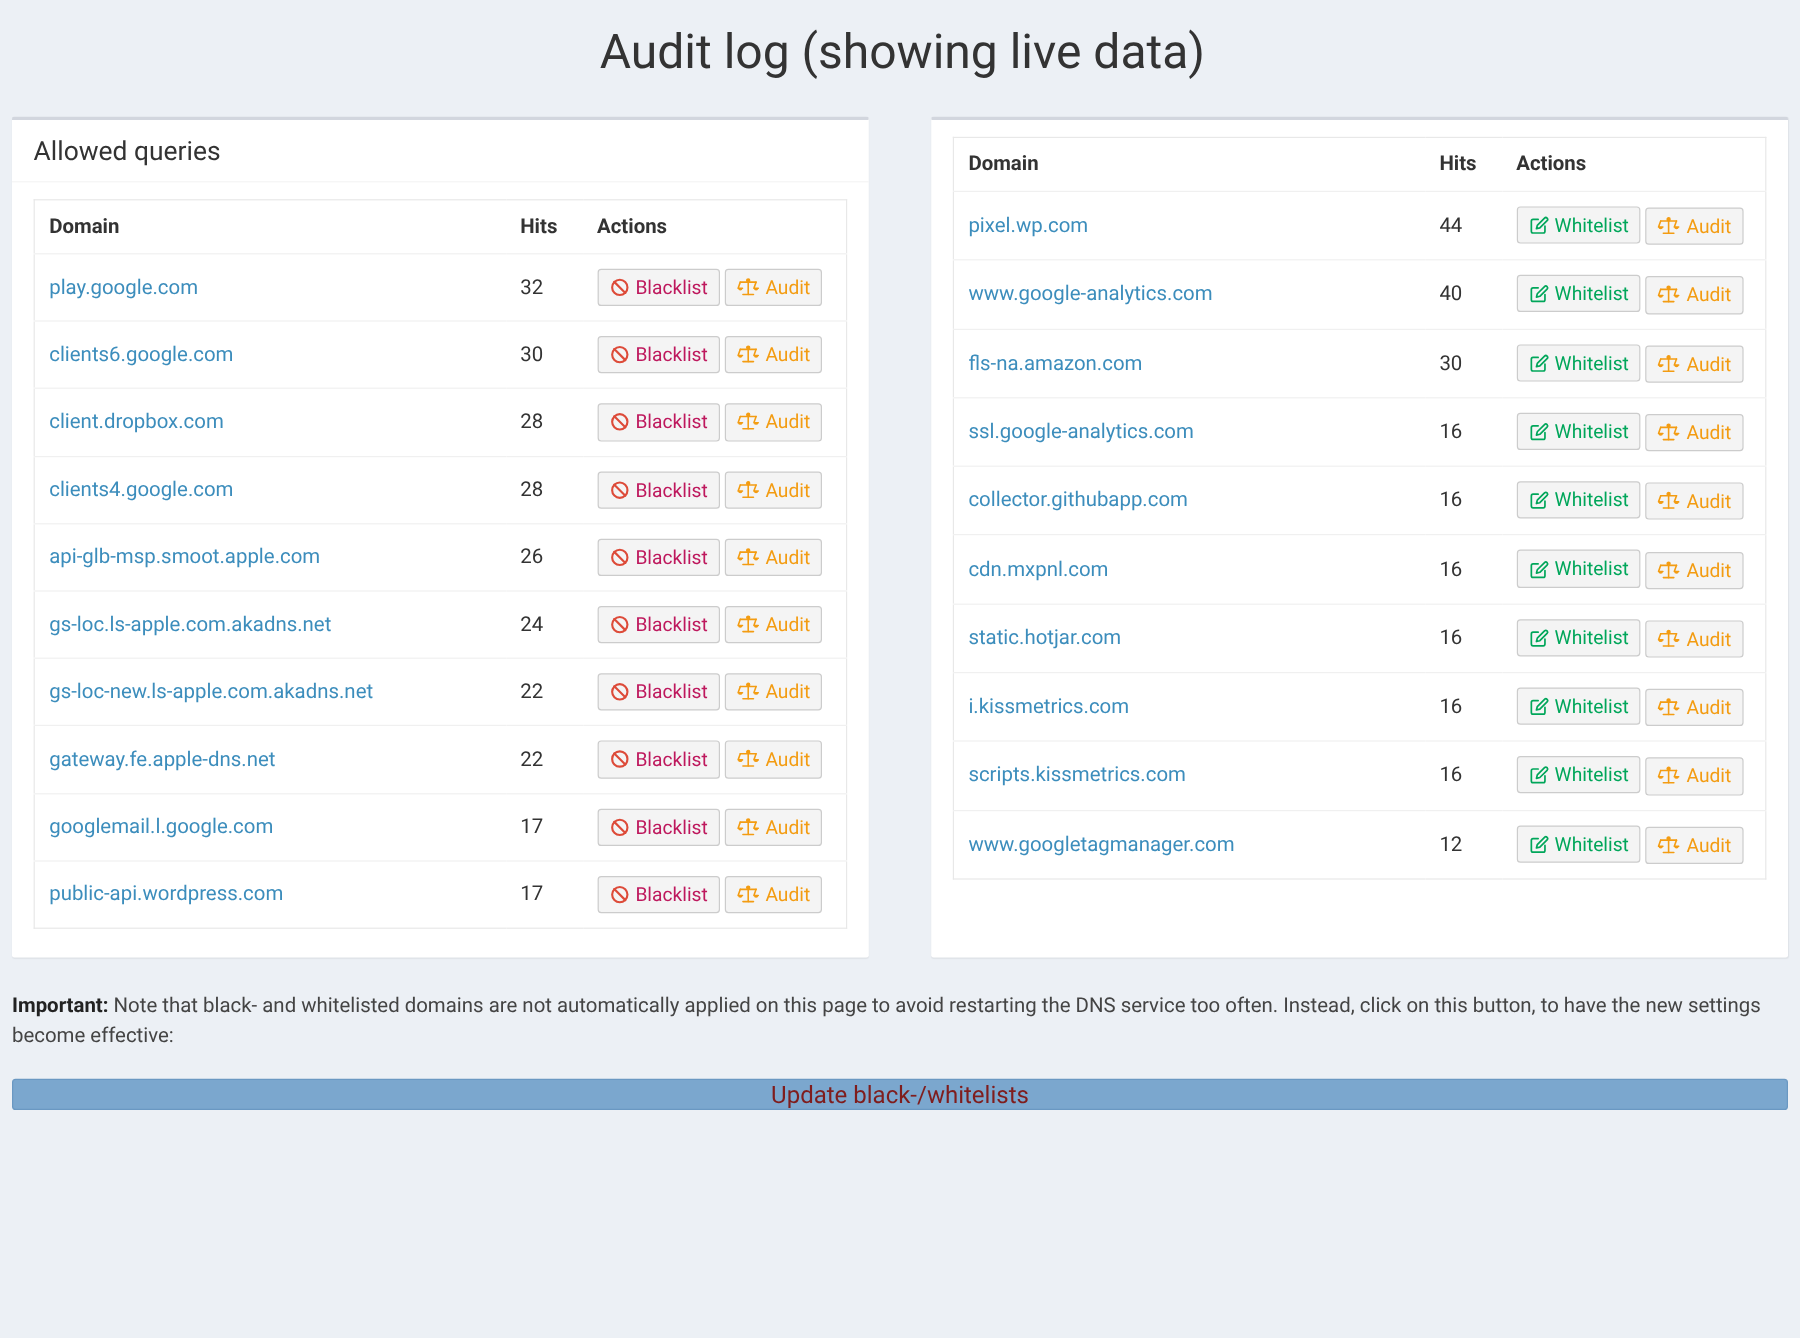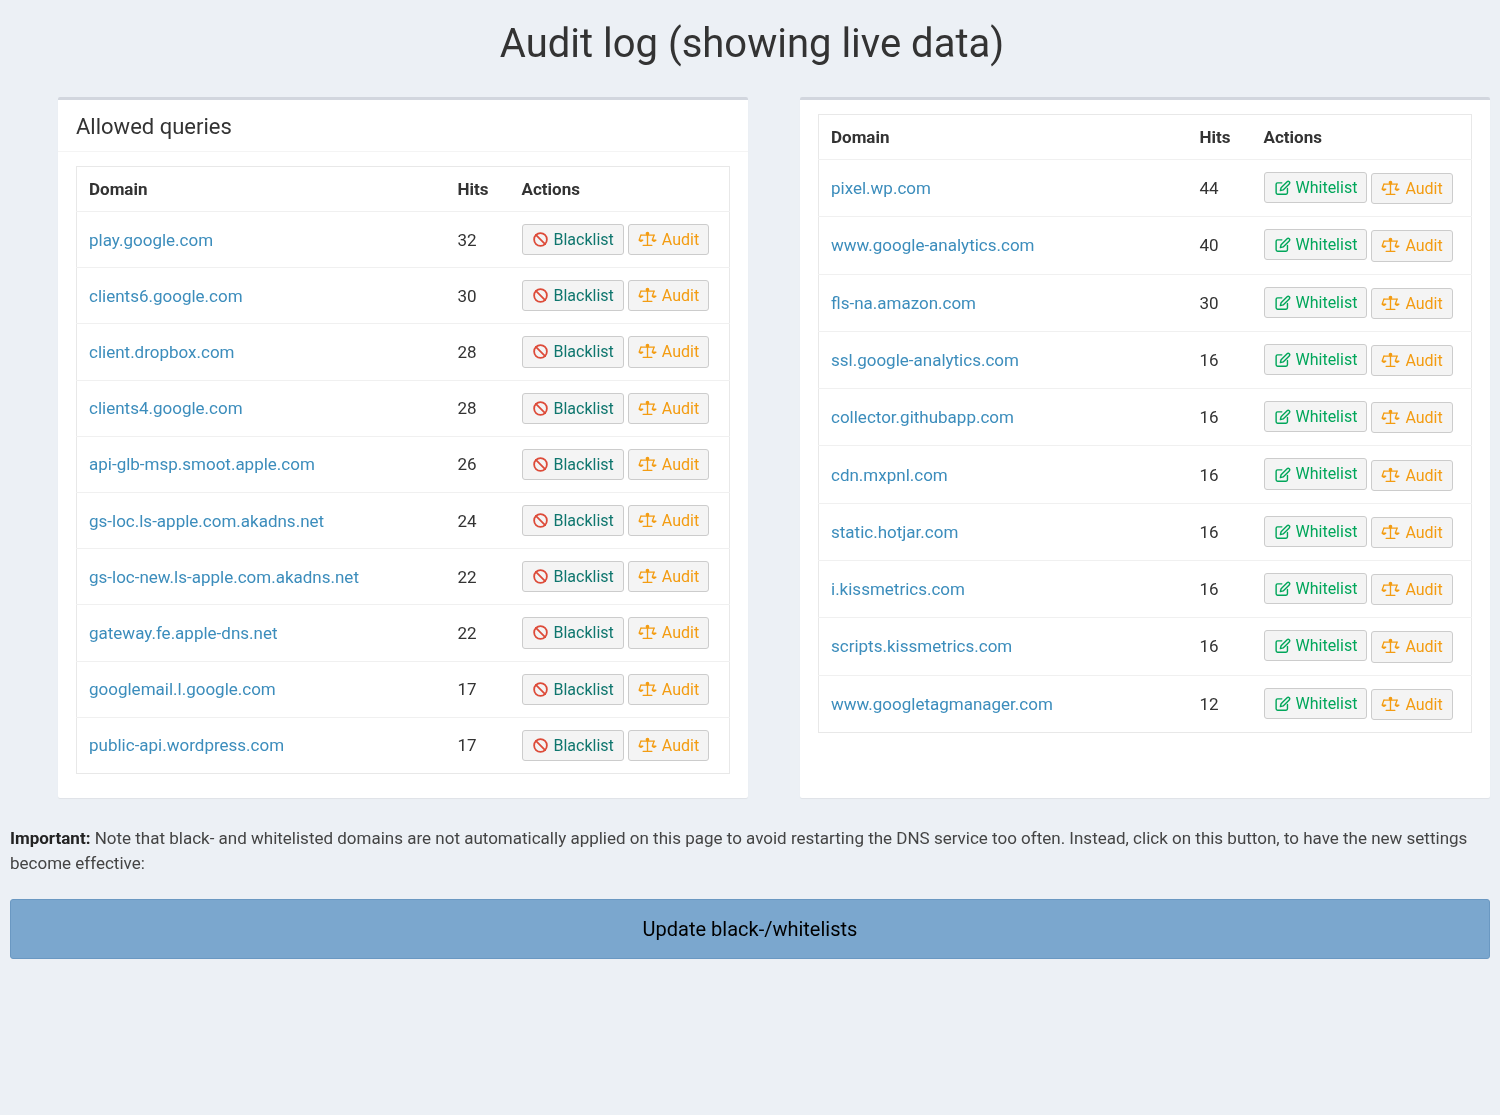--- a/index.html
+++ b/index.html
@@ -15,21 +15,20 @@
     font-size: 40px;
     font-weight: 400;
     color: #333;
     margin: 10px 0 30px 4px;
     text-align: center;
   }
   .row {
     display: flex;
     gap: 52px;
     margin-bottom: 28px;
-    margin-left: 48px;
   }
   .card {
     background: #fff;
     border-top: 3px solid #d2d6de;
     box-shadow: 0 1px 1px rgba(0,0,0,0.06);
     flex: 1;
     border-radius: 2px;
   }
   .card-header {
     padding: 14px 18px 12px 18px;
@@ -74,40 +73,40 @@
     background: #f4f4f4;
     border: 1px solid #ccc;
     border-radius: 3px;
     padding: 5px 9px;
     font-size: 16px;
     cursor: pointer;
     line-height: 1.2;
     font-family: inherit;
   }
   .btn + .btn { margin-left: 4px; }
-  .txt-red    { color: #0f766e; }
+  .txt-red    { color: #be185d; }
   .txt-green  { color: #00a65a; align-items: flex-end; }
   .txt-orange { color: #f39c12; }
   .icon { display: inline-flex; align-items: center; }
   .icon svg { display: block; }
   .notice {
     font-size: 17px;
     color: #444;
     line-height: 1.5;
     margin: 4px 0 16px 0;
   }
   .notice strong { font-weight: 700; color: #222; }
   .btn-primary {
     display: block;
     width: 100%;
     background: #7ba7ce;
     border: 1px solid #6a98c2;
-    color: #000000;
+    color: #7f1d1d;
     font-size: 20px;
-    padding: 17px 10px;
+    padding: 0 10px;
     border-radius: 3px;
     cursor: pointer;
     font-family: inherit;
     margin-top: 22px;
   }
 </style>
 </head>
 <body>
 
 <h1>Audit log (showing live data)</h1>

